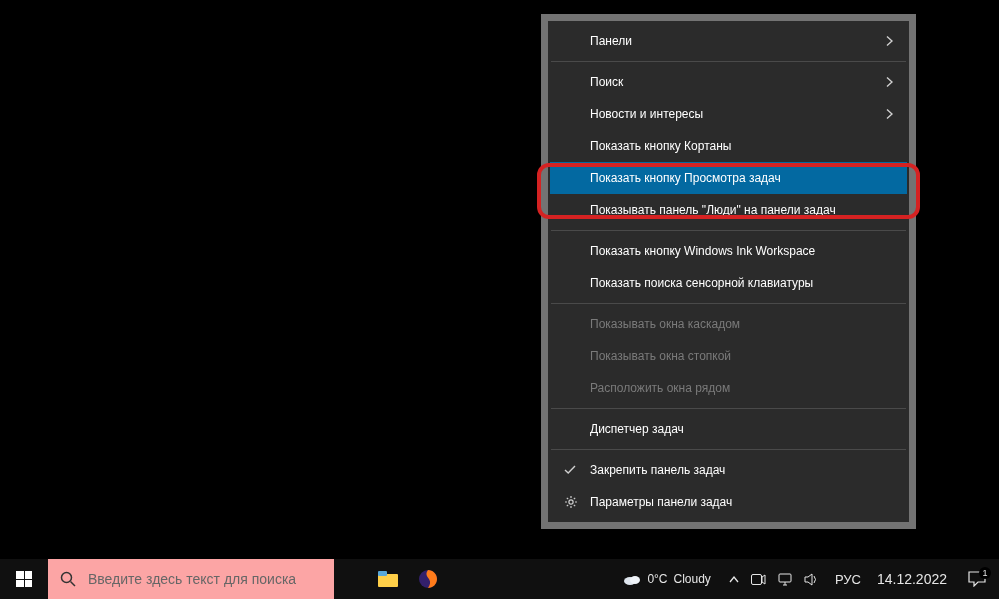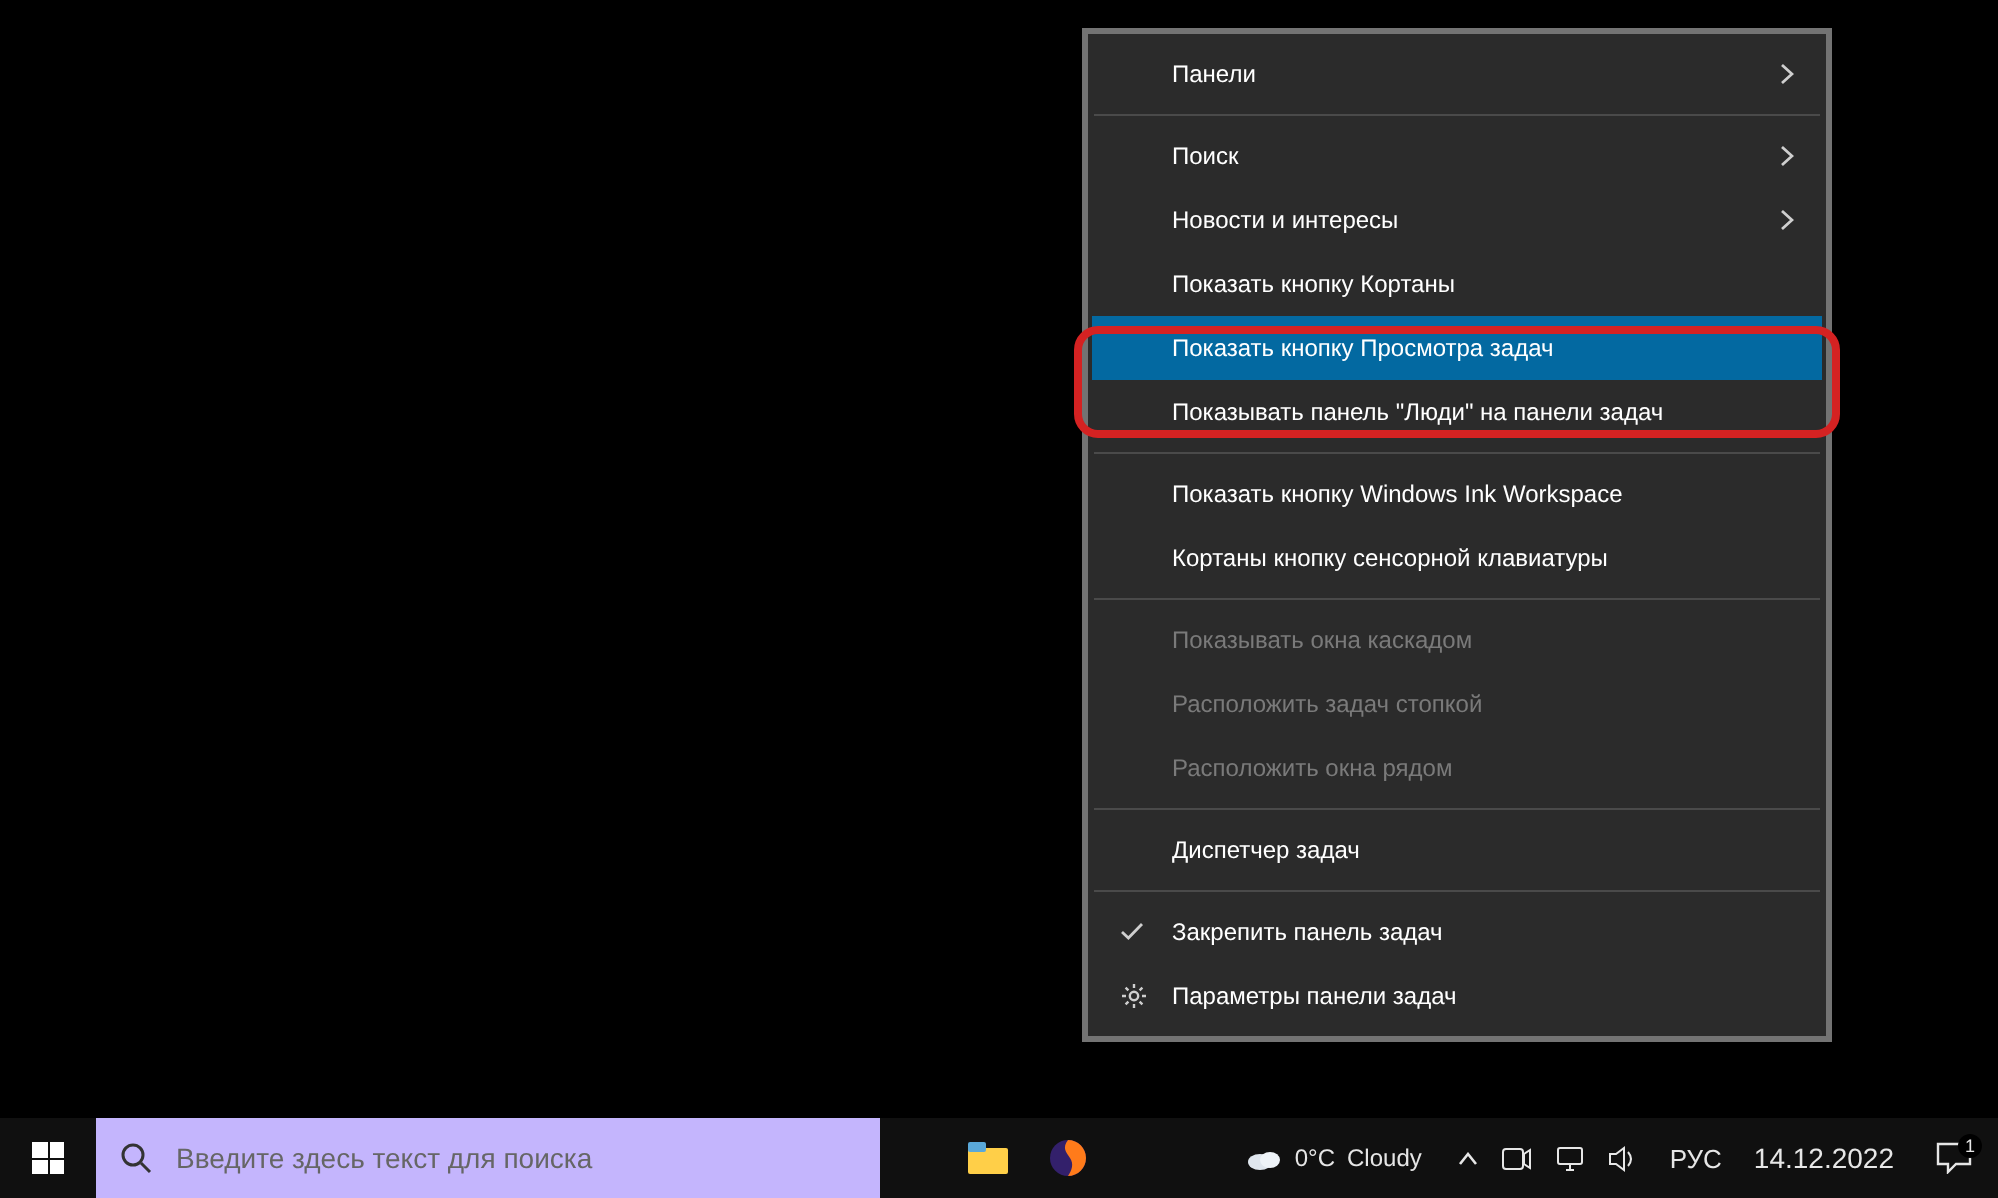--- a/index.html
+++ b/index.html
@@ -14,21 +14,21 @@
     overflow: hidden;
   }
 
   
   .context-menu {
     position: absolute;
     left: 541px;
     top: 14px;
     width: 375px;
     background: #2b2b2b;
-    border: 3px solid #737373;
+    border: 7px solid #737373;
     outline: 6px solid #000;
     padding: 4px 2px;
   }
   .menu-item {
     display: flex;
     align-items: center;
     height: 32px;
     padding: 0 12px 0 40px;
     position: relative;
     cursor: default;
@@ -70,24 +70,24 @@
     display: flex;
     align-items: center;
   }
   .start-btn {
     width: 48px; height: 40px;
     display: flex; align-items: center; justify-content: center;
   }
   .win-logo { width: 16px; height: 16px; display: grid; grid-template: 1fr 1fr / 1fr 1fr; gap: 1px; }
   .win-logo span { background: #fff; }
   .search-box {
-    background: #c4b5fd;
+    background: #fca5a5;
     color: #666;
     height: 40px;
-    width: 392px;
+    width: 286px;
     display: flex;
     align-items: center;
     padding: 0 12px;
     gap: 12px;
   }
   .search-box .mag { color: #333; }
   .search-box .ph { font-size: 14px; }
   .task-gap { width: 34px; }
   .task-icon {
     width: 40px; height: 40px;
@@ -148,28 +148,28 @@
     <span>Показать кнопку Просмотра задач</span>
   </div>
   <div class="menu-item">
     <span>Показывать панель "Люди" на панели задач</span>
   </div>
   <div class="menu-sep"></div>
   <div class="menu-item">
     <span>Показать кнопку Windows Ink Workspace</span>
   </div>
   <div class="menu-item">
-    <span>Кортаны кнопку сенсорной клавиатуры</span>
+    <span>Показать поиска сенсорной клавиатуры</span>
   </div>
   <div class="menu-sep"></div>
   <div class="menu-item disabled">
     <span>Показывать окна каскадом</span>
   </div>
   <div class="menu-item disabled">
-    <span>Расположить задач стопкой</span>
+    <span>Показывать окна стопкой</span>
   </div>
   <div class="menu-item disabled">
     <span>Расположить окна рядом</span>
   </div>
   <div class="menu-sep"></div>
   <div class="menu-item">
     <span>Диспетчер задач</span>
   </div>
   <div class="menu-sep"></div>
   <div class="menu-item">

